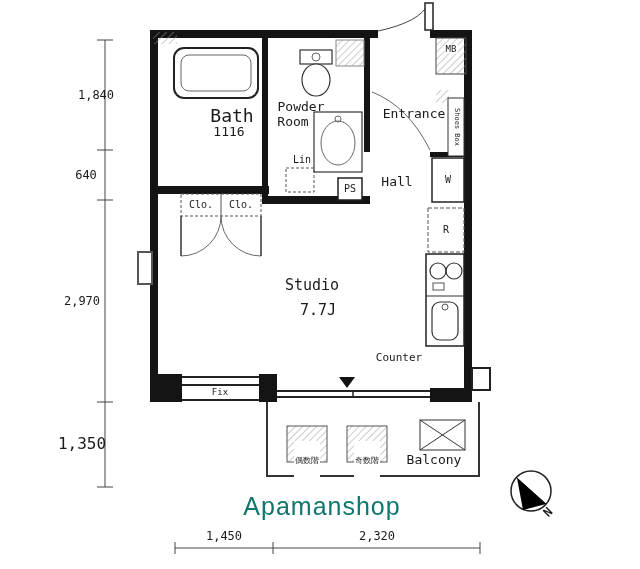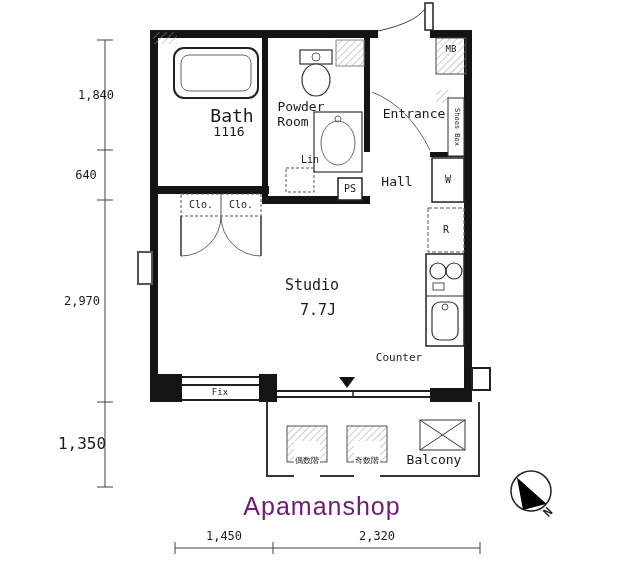--- a/index.html
+++ b/index.html
@@ -3,21 +3,21 @@
 <meta charset="utf-8">
 <style>
   html,body{margin:0;padding:0;background:#fff;}
   #stage{position:relative;width:640px;height:569px;background:#ffffff;overflow:hidden;
          font-family:"DejaVu Sans Mono","Liberation Mono",monospace;}
   #plan-svg{position:absolute;left:0;top:0;}
   .lbl{position:absolute;transform:translate(-50%,-50%);color:#1a1a1a;white-space:nowrap;
        font-family:"DejaVu Sans Mono","Liberation Mono",monospace;line-height:1;}
   .rot90{transform:translate(-50%,-50%) rotate(90deg);}
   .rotN{transform:translate(-50%,-50%) rotate(-45deg);font-weight:bold;}
-  .wm{color:#701a75;font-family:"Liberation Sans","DejaVu Sans",sans-serif;letter-spacing:1px;}
+  .wm{color:#0f766e;font-family:"Liberation Sans","DejaVu Sans",sans-serif;letter-spacing:1px;}
   .onhatch{background:#fff;padding:16px 1px;margin-top:20px;}
 </style>
 </head>
 <body>
 
 <div id="stage">
 
   <svg id="plan-svg" width="640" height="569" viewBox="0 0 640 569">
     <defs>
       <pattern id="hatch" width="5" height="5" patternUnits="userSpaceOnUse" patternTransform="rotate(45)">
@@ -152,21 +152,21 @@
   <div class="lbl" style="left:229px;top:131px;font-size:13px;">1116</div>
   <div class="lbl" style="left:301px;top:106px;font-size:13px;">Powder</div>
   <div class="lbl" style="left:293px;top:121px;font-size:13px;">Room</div>
   <div class="lbl" style="left:414px;top:113px;font-size:13px;">Entrance</div>
   <div class="lbl" style="left:397px;top:181px;font-size:13px;">Hall</div>
   <div class="lbl" style="left:312px;top:285px;font-size:15px;">Studio</div>
   <div class="lbl" style="left:318px;top:310px;font-size:15px;">7.7J</div>
   <div class="lbl" style="left:399px;top:357px;font-size:11px;">Counter</div>
   <div class="lbl" style="left:434px;top:459px;font-size:13px;">Balcony</div>
 
-  <div class="lbl" style="left:310px;top:160px;font-size:10px;">Lin</div>
+  <div class="lbl" style="left:302px;top:160px;font-size:10px;">Lin</div>
   <div class="lbl" style="left:350px;top:189px;font-size:10px;">PS</div>
   <div class="lbl" style="left:201px;top:205px;font-size:10px;">Clo.</div>
   <div class="lbl" style="left:241px;top:205px;font-size:10px;">Clo.</div>
   <div class="lbl" style="left:451px;top:49px;font-size:9px;background:#fff;padding:0 1px;">MB</div>
   <div class="lbl" style="left:448px;top:180px;font-size:10px;">W</div>
   <div class="lbl" style="left:446px;top:230px;font-size:10px;">R</div>
   <div class="lbl" style="left:220px;top:392px;font-size:9px;">Fix</div>
   <div class="lbl rot90" style="left:456px;top:127px;font-size:7px;">Shoes Box</div>
   <div class="lbl onhatch" style="left:307px;top:441px;font-size:8px;">偶数階</div>
   <div class="lbl onhatch" style="left:367px;top:441px;font-size:8px;">奇数階</div>

